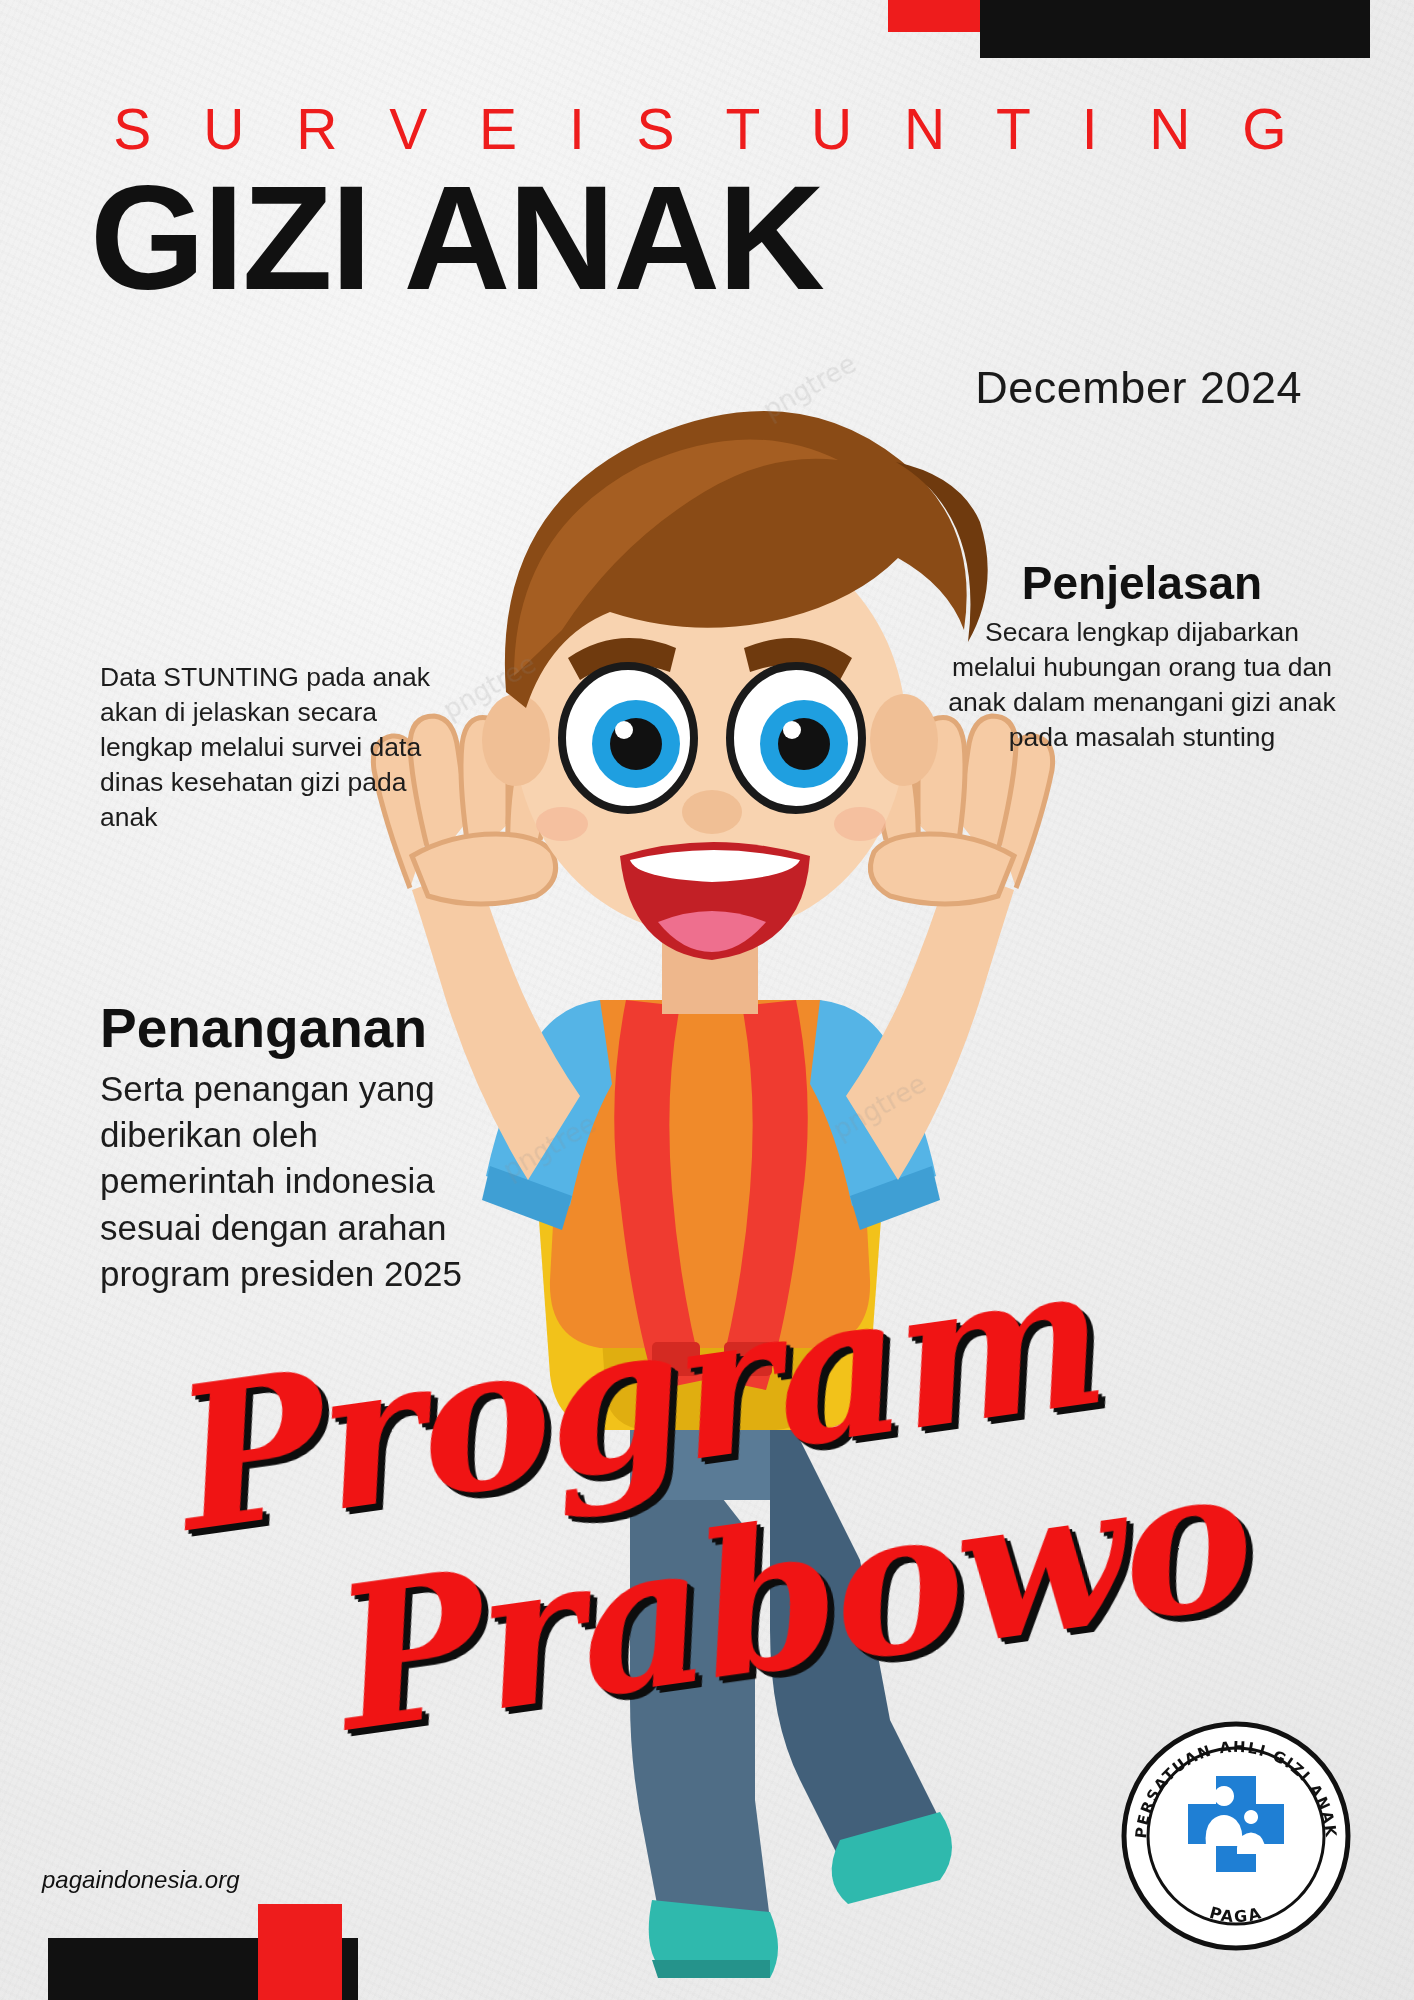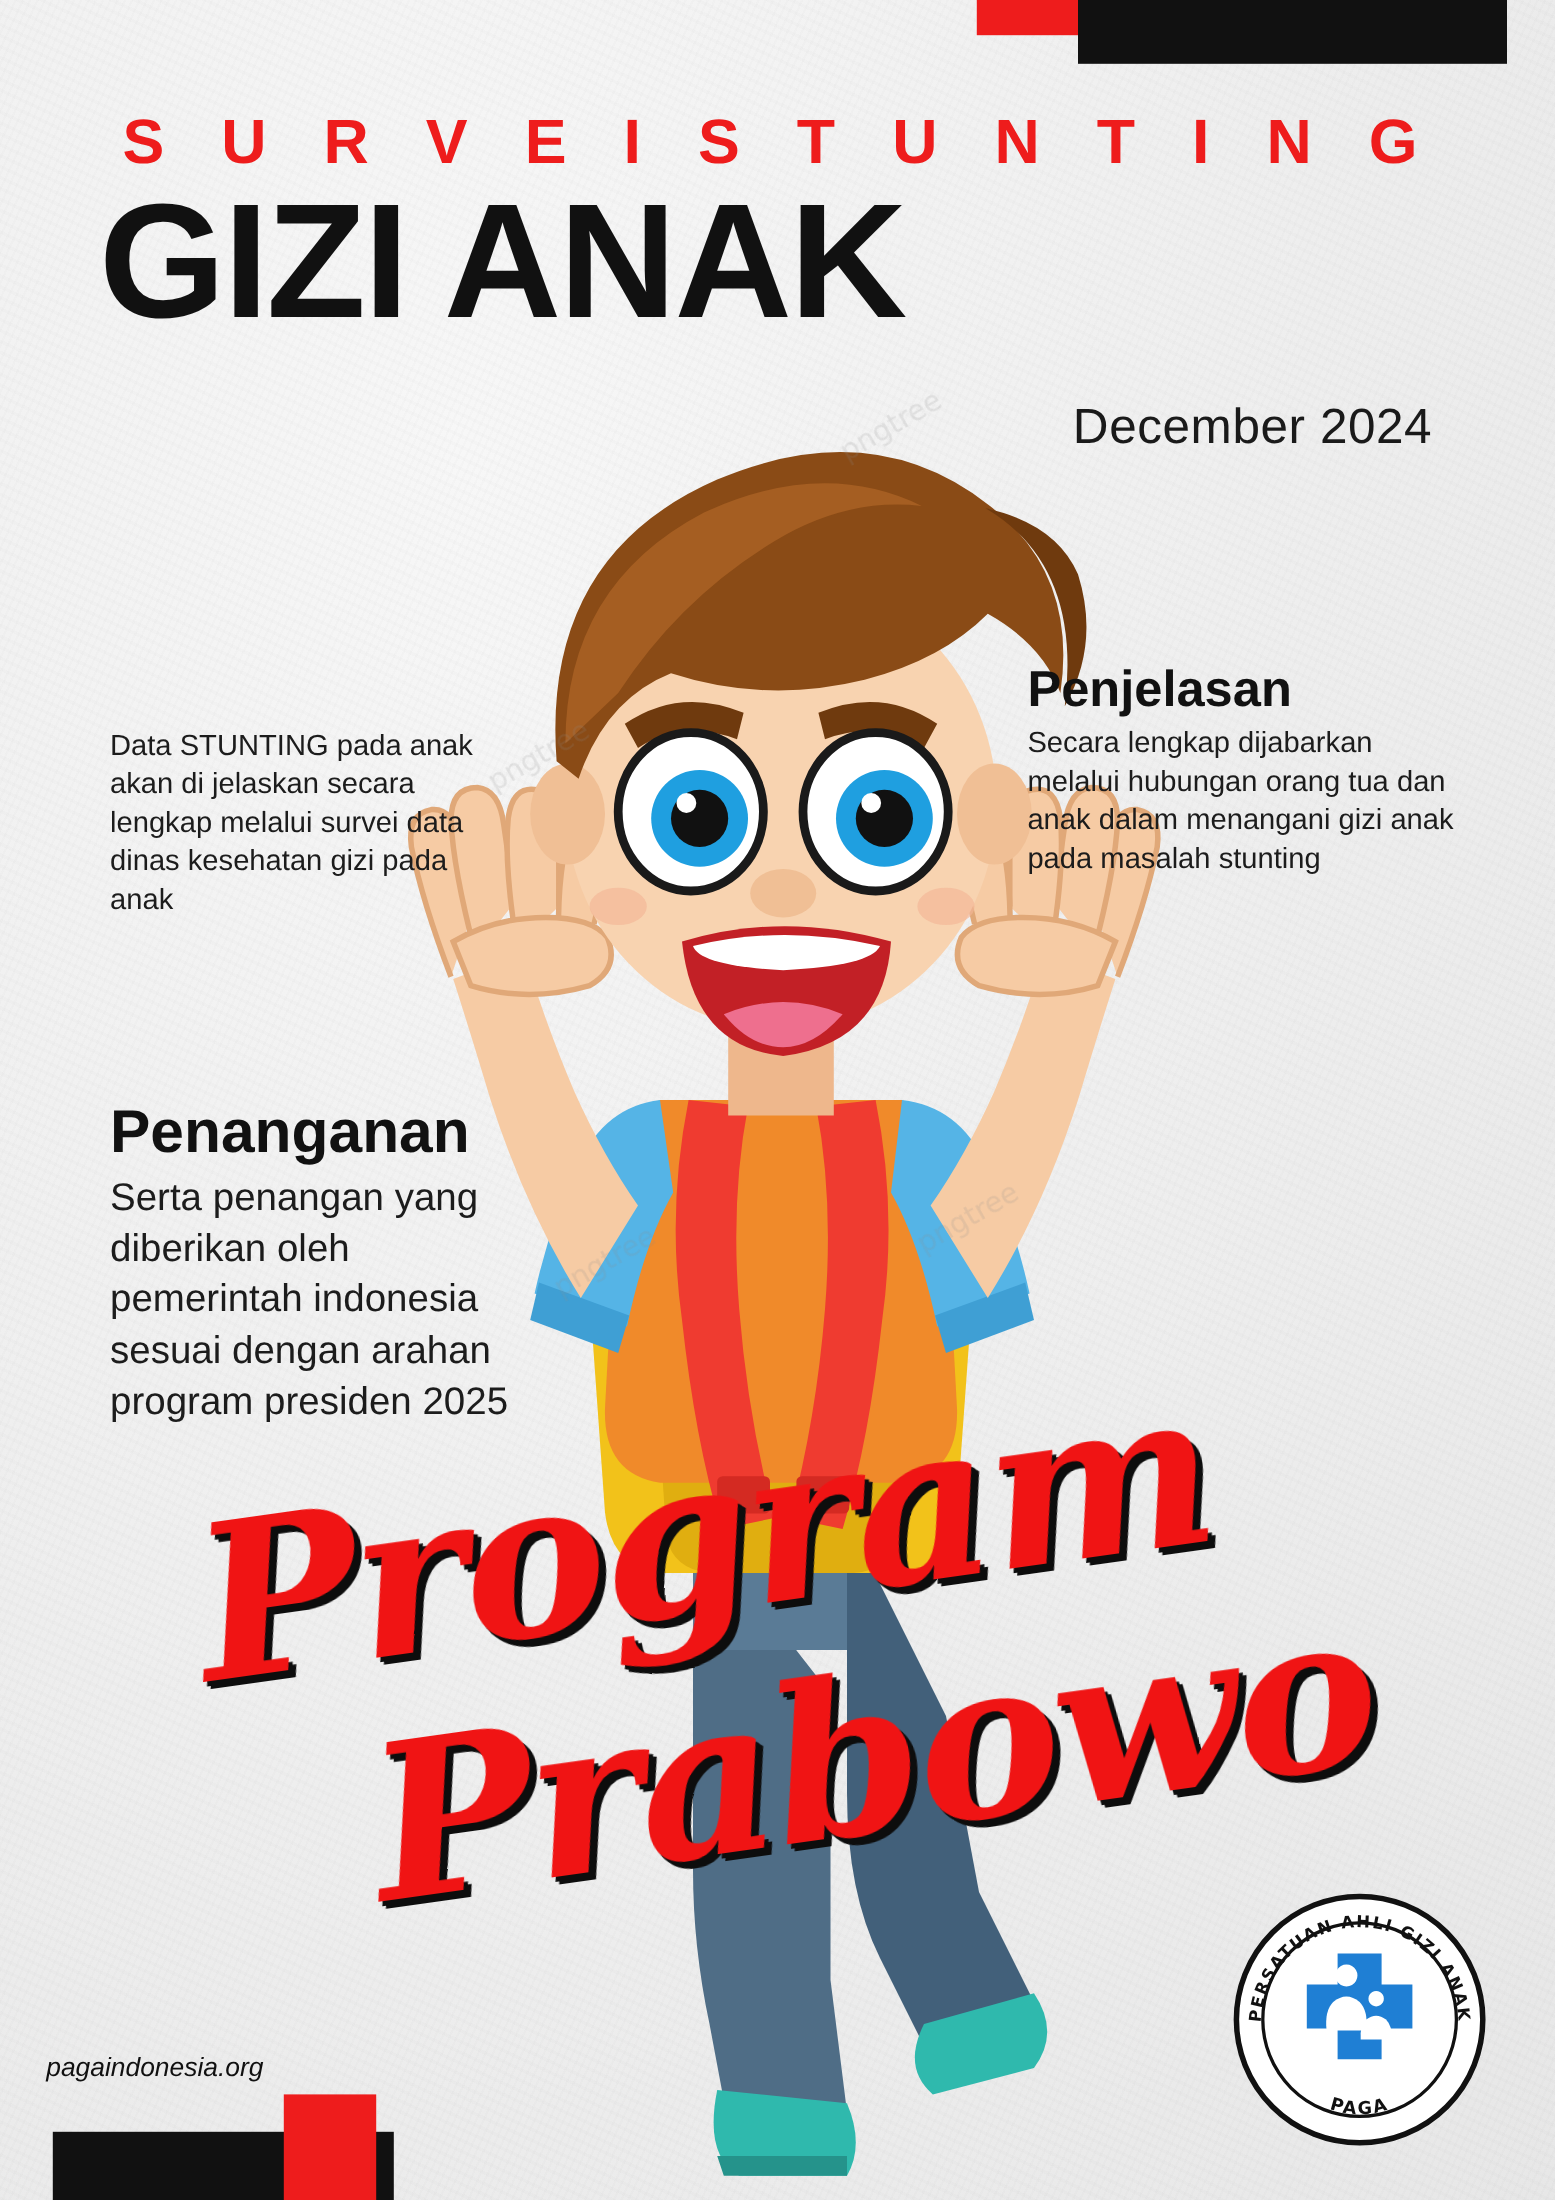--- a/index.html
+++ b/index.html
@@ -47,21 +47,21 @@
     width: 84px; height: 96px;
     background: #ee1c1c;
   }
 
   
   .kicker {
     position: absolute; top: 96px; left: 104px;
     width: 1210px;
     color: #ee1c1c;
     font-size: 57px;
-    font-weight: bold;
+    font-weight: normal;
     letter-spacing: 18px;
     text-align: center;
     white-space: nowrap;
   }
   .headline {
     position: absolute; top: 160px; left: 90px;
     width: 1230px;
     color: #111111;
     font-size: 148px;
     font-weight: bold;
@@ -82,24 +82,23 @@
     color: #111111;
     font-weight: bold;
     line-height: 1.02;
   }
   .blk p {
     color: #1c1c1c;
     line-height: 1.32;
   }
 
   .blk-penjelasan {
-    top: 560px; right: 88px;
+    top: 560px; right: 76px;
     width: 392px;
-    text-align: left;
-    margin-top: 43px;
+    text-align: center;
   }
   .blk-penjelasan h2 { font-size: 46px; margin-bottom: 8px; }
   .blk-penjelasan p { font-size: 26.5px; }
 
   .blk-data {
     top: 660px; left: 100px;
     width: 330px;
     text-align: left;
   }
   .blk-data h2 { font-size: 48px; margin-bottom: 10px; }

